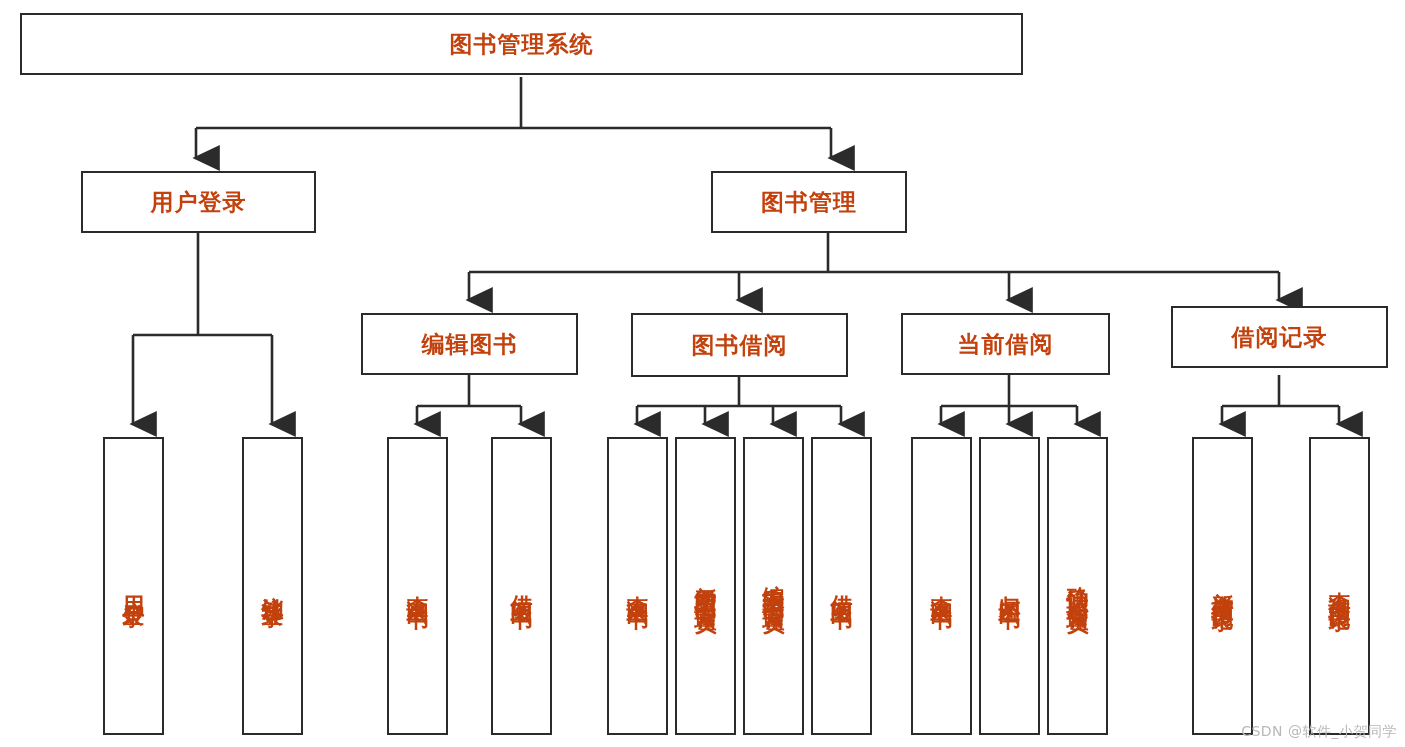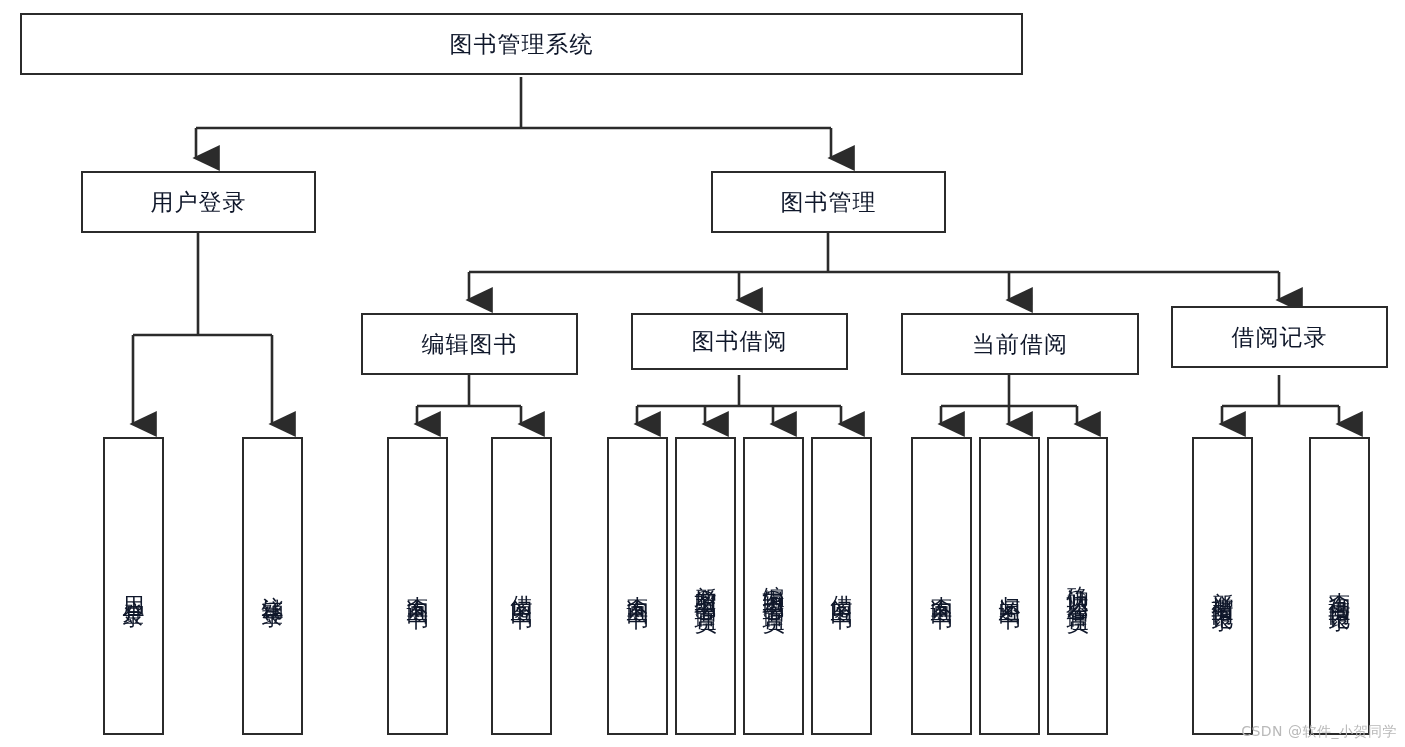--- a/index.html
+++ b/index.html
@@ -19,21 +19,22 @@
     overflow: hidden;
   }
   .node {
     position: absolute;
     box-sizing: border-box;
     border: 2px solid #2b2b2b;
     background: #ffffff;
     display: flex;
     align-items: center;
     justify-content: center;
-    color: #0f172a;
+    color: #c2410c;
+    font-weight: bold;
   }
   .node-h {
     font-size: 23px;
     letter-spacing: 1px;
   }
   .node-leaf {
     font-size: 22px;
   }
   .vtext {
     writing-mode: vertical-rl;
@@ -117,31 +118,31 @@
     </g>
   </svg>
 
   <div class="node node-h" style="left:20px; top:13px; width:1003px; height:62px;">
     <span>图书管理系统</span>
   </div>
 
   <div class="node node-h" style="left:81px; top:171px; width:235px; height:62px;">
     <span>用户登录</span>
   </div>
-  <div class="node node-h" style="left:711px; top:171px; width:235px; height:62px;">
+  <div class="node node-h" style="left:711px; top:171px; width:196px; height:62px;">
     <span>图书管理</span>
   </div>
 
   <div class="node node-h" style="left:361px; top:313px; width:217px; height:62px;">
     <span>编辑图书</span>
   </div>
-  <div class="node node-h" style="left:631px; top:313px; width:217px; height:57px;">
+  <div class="node node-h" style="left:631px; top:313px; width:217px; height:64px;">
     <span>图书借阅</span>
   </div>
-  <div class="node node-h" style="left:901px; top:313px; width:238px; height:62px;">
+  <div class="node node-h" style="left:901px; top:313px; width:209px; height:62px;">
     <span>当前借阅</span>
   </div>
   <div class="node node-h" style="left:1171px; top:306px; width:217px; height:62px;">
     <span>借阅记录</span>
   </div>
 
   <div class="node node-leaf" style="left:103px; top:437px; width:61px; height:298px;">
     <span class="vtext">用户登录</span>
   </div>
   <div class="node node-leaf" style="left:242px; top:437px; width:61px; height:298px;">

